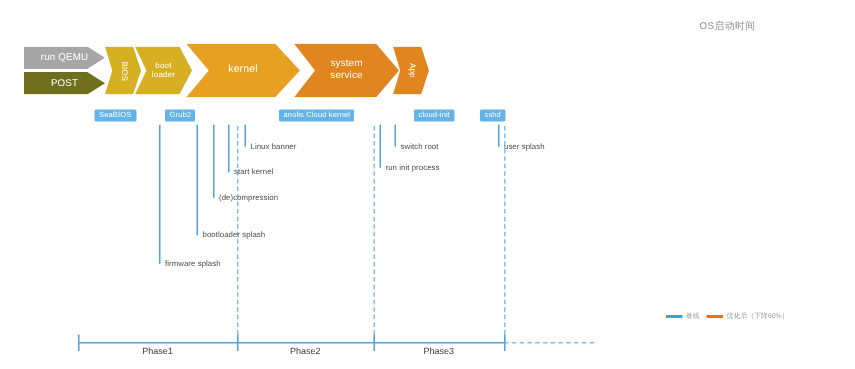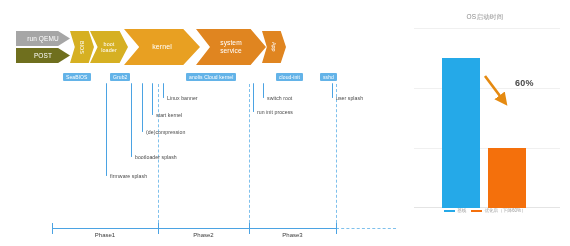--- a/index.html
+++ b/index.html
@@ -175,40 +175,20 @@
 
     <div class="phase" style="left:52px;width:106px;">Phase1</div>
     <div class="phase" style="left:158px;width:91px;">Phase2</div>
     <div class="phase" style="left:249px;width:87px;">Phase3</div>
   </div>
 
   <div class="chart-panel">
 
     <div class="chart-title">OS启动时间</div>
 
-    <div class="plot">
-      <div class="gridline" style="top:0px;"></div>
-      <div class="gridline" style="top:60px;"></div>
-      <div class="gridline" style="top:120px;"></div>
-      <div class="baseline"></div>
-
-      <div class="bar blue" style="left:28px;width:38px;height:150px;"></div>
-      <div class="bar orange" style="left:74px;width:38px;height:60px;"></div>
-
-      <svg class="arrow-svg" style="left:68px;top:45px;" width="34" height="38" viewBox="0 0 34 38">
-        <defs>
-          <marker id="arrowhead" markerWidth="5" markerHeight="5" refX="2.2" refY="2.5" orient="auto" markerUnits="strokeWidth">
-            <path d="M0,0 L5,2.5 L0,5 z" fill="#e58a11"></path>
-          </marker>
-        </defs>
-        <line x1="3" y1="3" x2="21" y2="27" stroke="#e58a11" stroke-width="2.6" marker-end="url(#arrowhead)"></line>
-      </svg>
-
-      <div class="pct" style="left:101px;top:50px;">60%</div>
-    </div>
 
     <div class="legend">
       <div class="item">
         <span class="swatch blue"></span>
         <span>基线</span>
       </div>
       <div class="item">
         <span class="swatch orange"></span>
         <span>优化后（下降60%）</span>
       </div>

